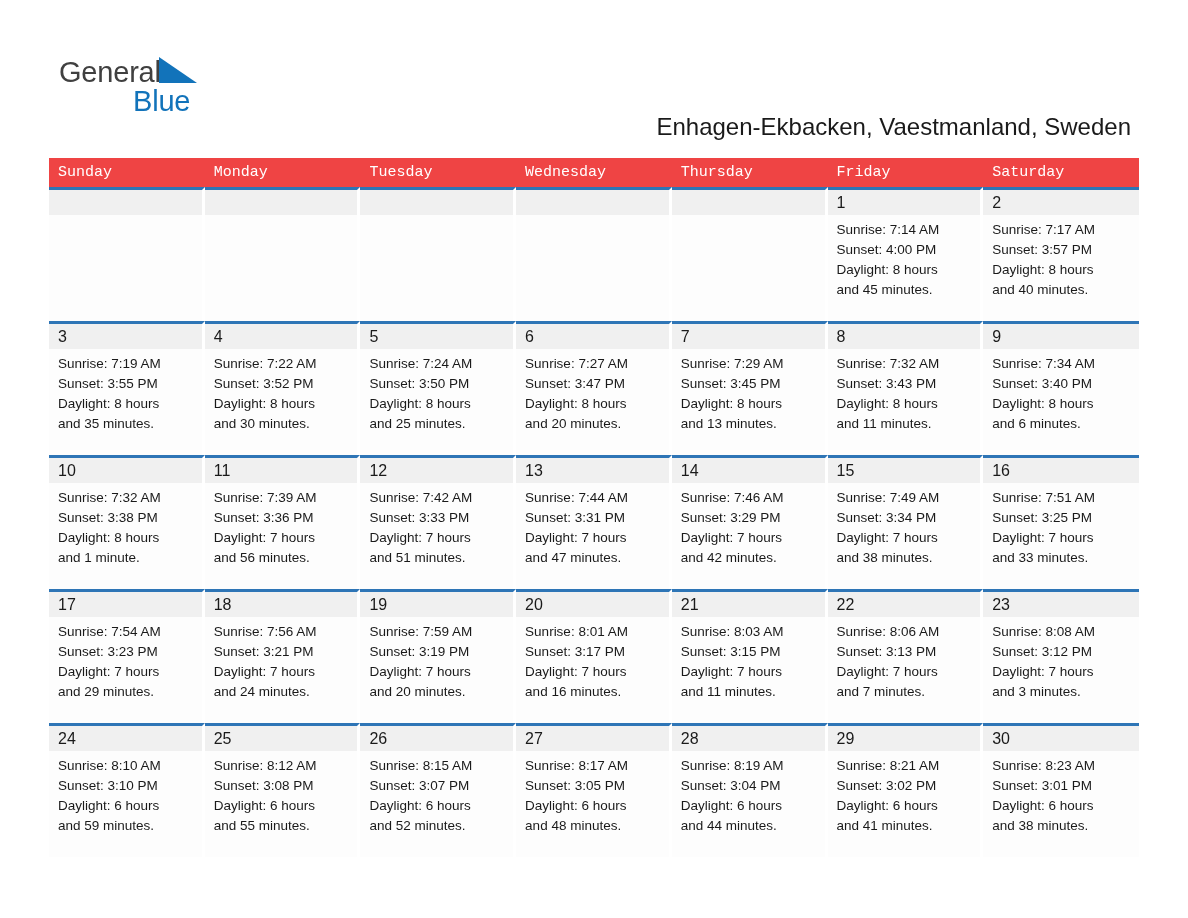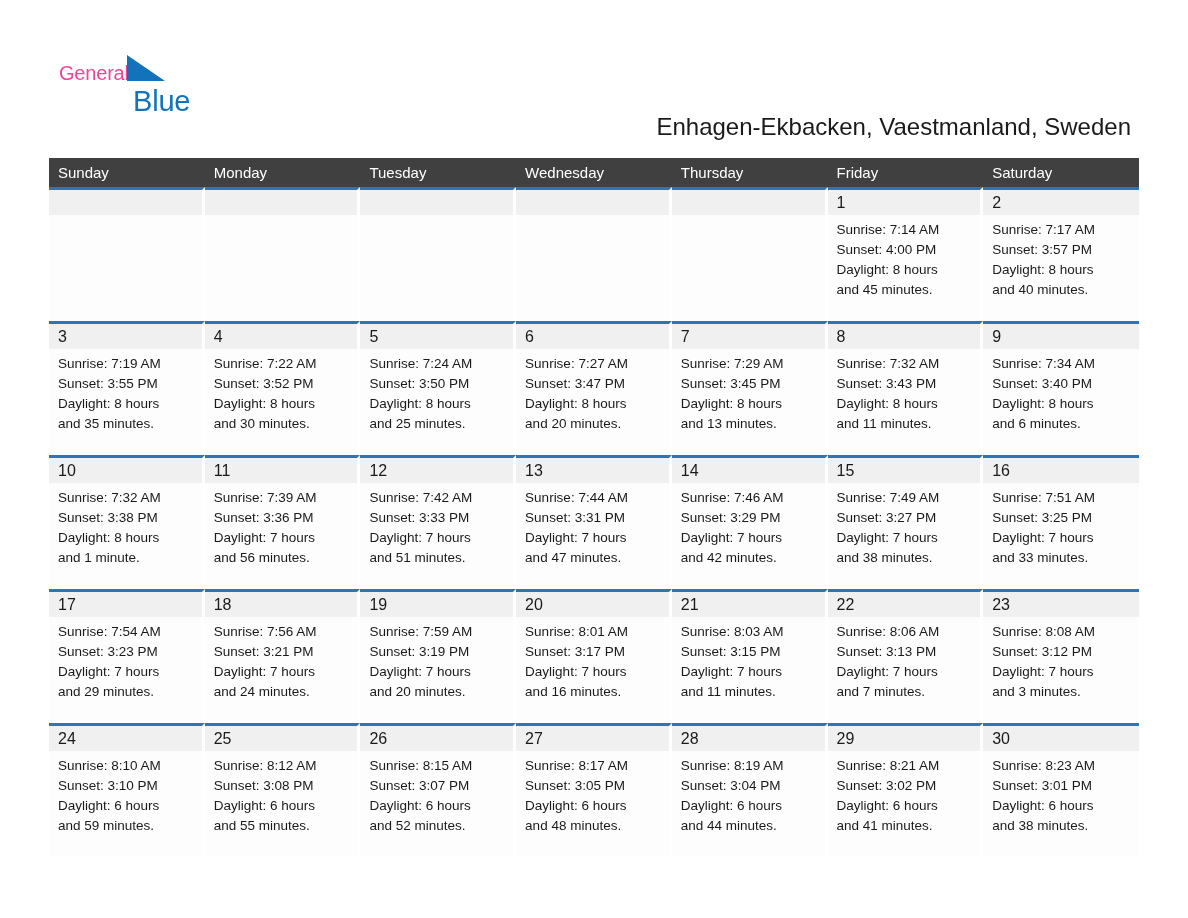--- a/index.html
+++ b/index.html
@@ -36,22 +36,22 @@
     width: 300px;
     height: 70px;
   }
   .brand-row1 {
     position: relative;
     height: 36px;
     line-height: 36px;
     white-space: nowrap;
   }
   .brand-general {
-    font-size: 20px;
-    color: #ec4899;
+    font-size: 29px;
+    color: #404040;
     letter-spacing: -0.2px;
     font-family: "Liberation Sans", sans-serif;
   }
   .brand-tri {
     display: inline-block;
     vertical-align: baseline;
     width: 0;
     height: 0;
     margin-left: -2px;
     position: relative;
@@ -92,21 +92,22 @@
   .calendar {
     position: absolute;
     left: 49px;
     top: 158px;
     width: 1090px;
   }
   .cal-head {
     display: flex;
     width: 1090px;
     height: 29px;
-    background: #404040;
+    background: #ef4444;
+    font-family: Liberation Mono, monospace;
   }
   .cal-head .hcell {
     flex: 0 0 155.714px;
     width: 155.714px;
     box-sizing: border-box;
     color: #ffffff;
     font-size: 15px;
     line-height: 29px;
     padding-left: 9px;
     white-space: nowrap;
@@ -368,21 +369,21 @@
               <div class="cell-line">Daylight: 7 hours</div>
               <div class="cell-line">and 42 minutes.</div>
             </div>
           </div>
           <div class="cal-cell">
             <div class="daynum-strip">
               <div class="daynum">15</div>
             </div>
             <div class="cell-body">
               <div class="cell-line">Sunrise: 7:49 AM</div>
-              <div class="cell-line">Sunset: 3:27 PM</div>
+              <div class="cell-line">Sunset: 3:34 PM</div>
               <div class="cell-line">Daylight: 7 hours</div>
               <div class="cell-line">and 38 minutes.</div>
             </div>
           </div>
           <div class="cal-cell">
             <div class="daynum-strip">
               <div class="daynum">16</div>
             </div>
             <div class="cell-body">
               <div class="cell-line">Sunrise: 7:51 AM</div>

